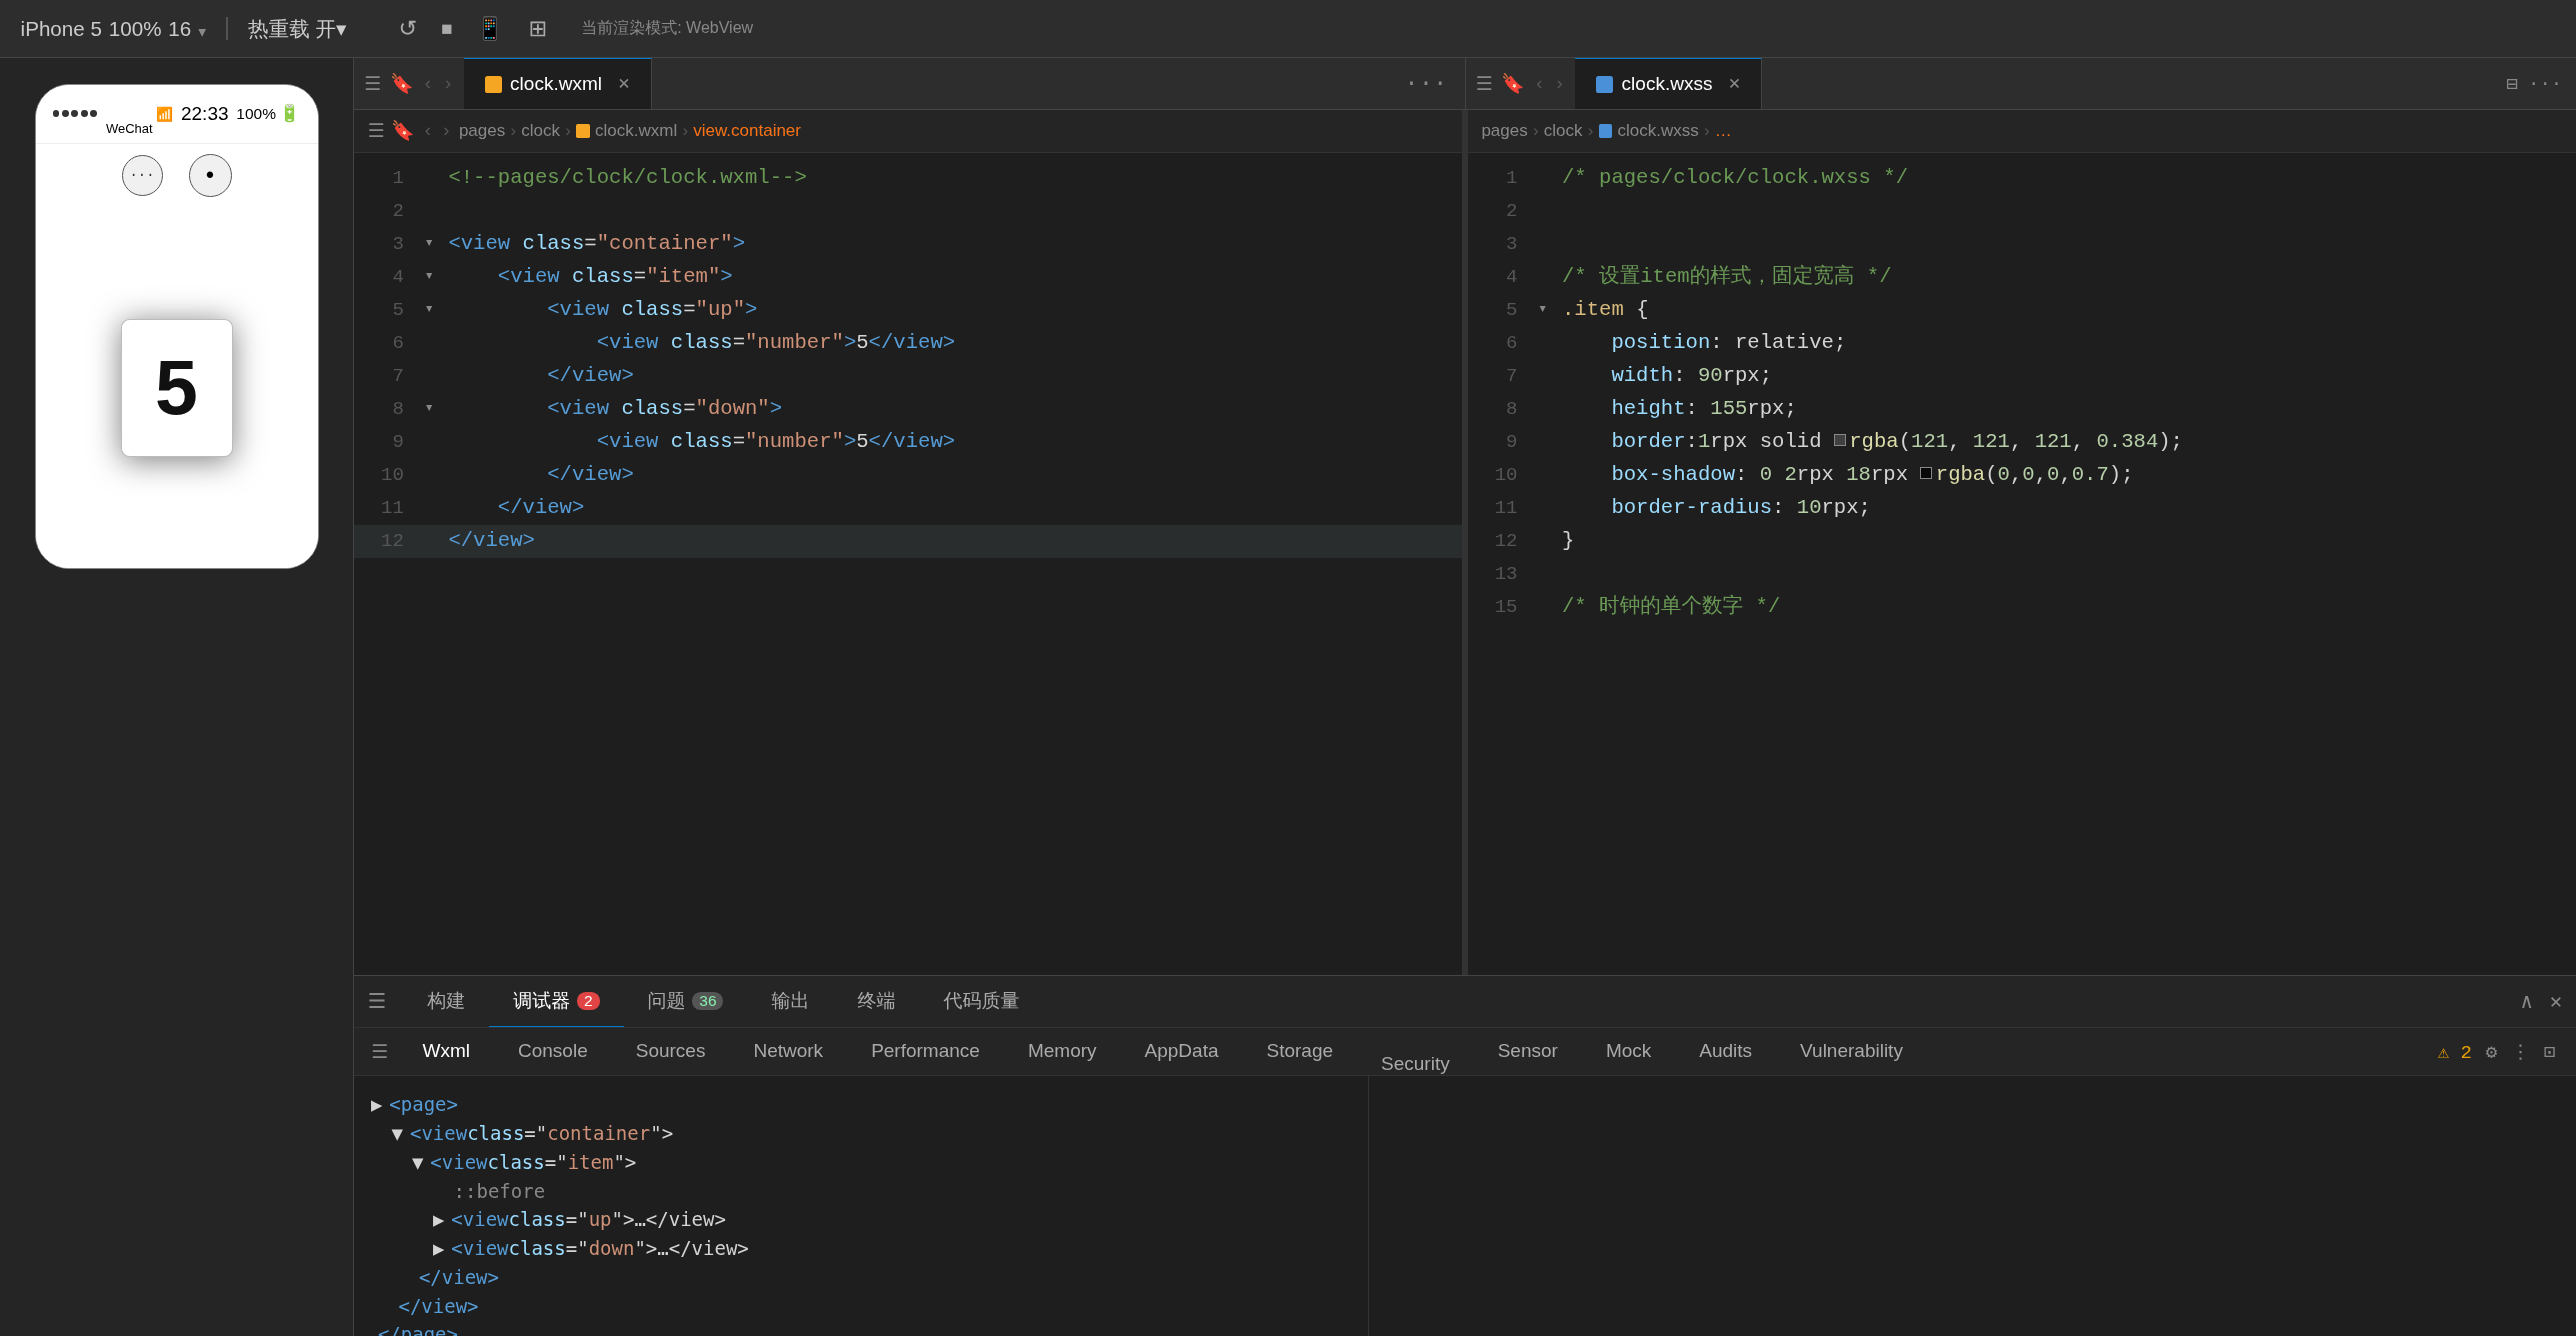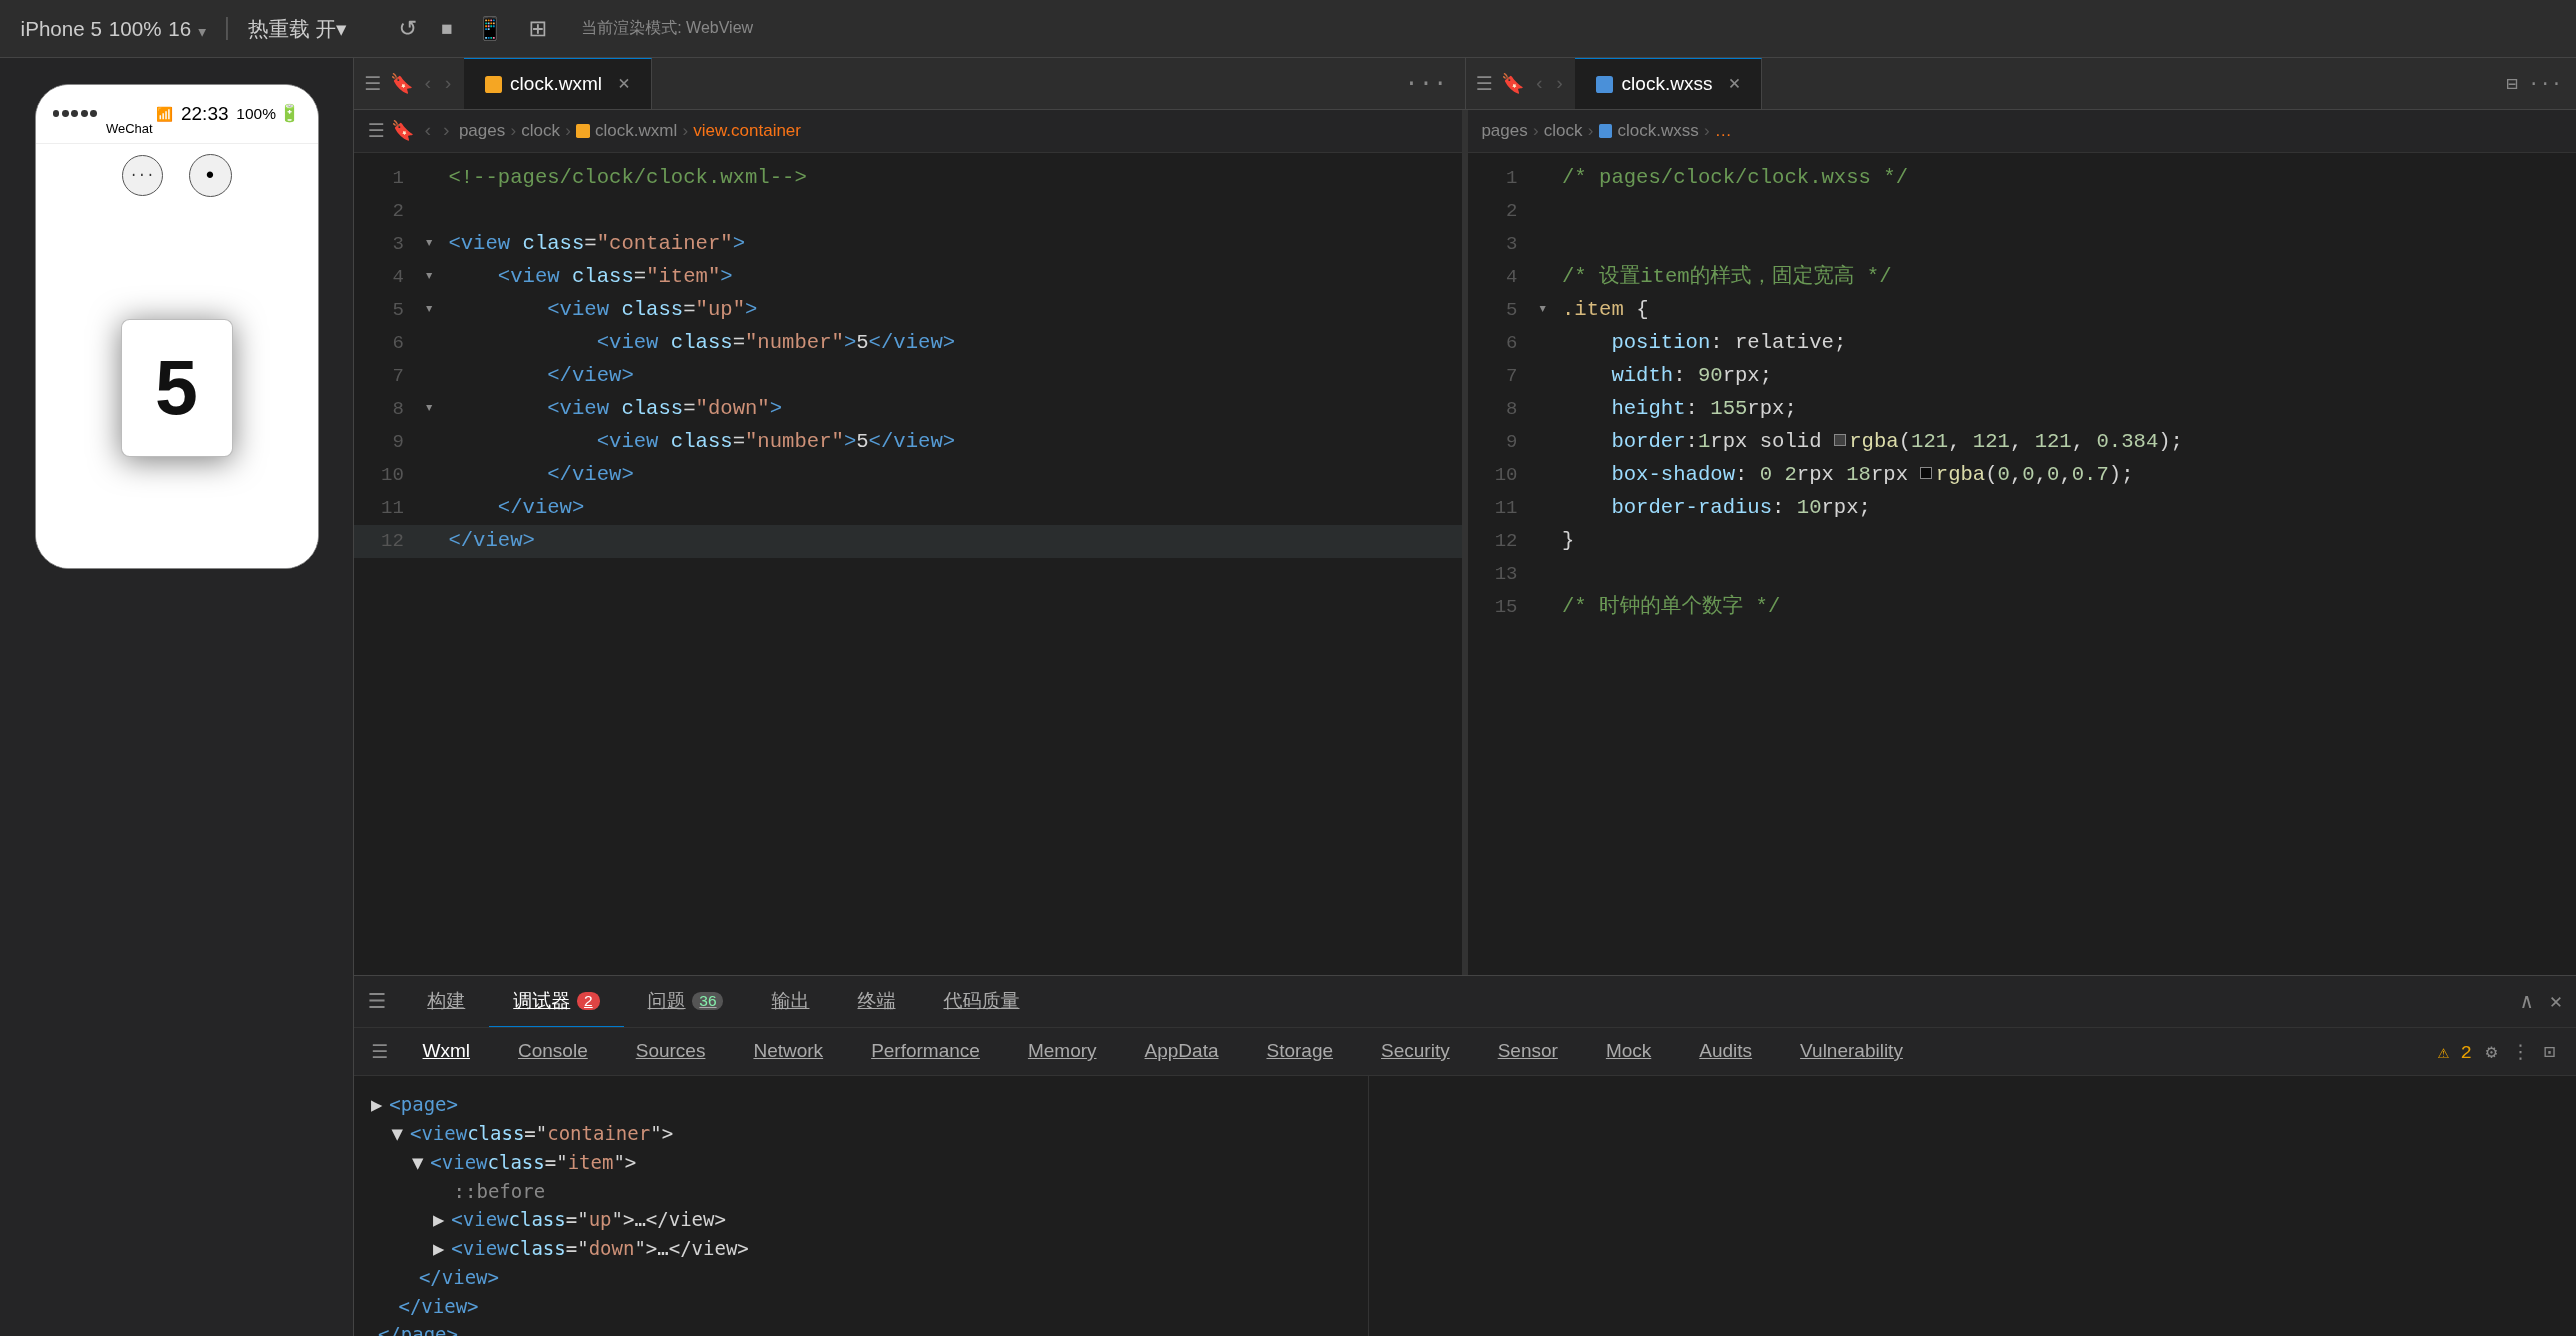--- a/index.html
+++ b/index.html
@@ -363,21 +363,20 @@
       padding: 0 24px;
       height: 100%;
       display: flex;
       align-items: center;
       font-size: 19px;
       font-family: sans-serif;
       color: #aaa;
       cursor: pointer;
       border-bottom: 1.7px solid transparent;
       white-space: nowrap;
-      text-decoration: underline;
     }
     .btab.active {
       color: #fff;
       border-bottom: 1.7px solid #007acc;
     }
     .btab .badge {
       margin-left: 6.9px;
       background: #e04444;
       color: #fff;
       border-radius: 8.6px;
@@ -884,21 +883,21 @@
         </div>
         <div class="btab" style="height:48px;">
           <span>Memory</span>
         </div>
         <div class="btab" style="height:48px;">
           <span>AppData</span>
         </div>
         <div class="btab" style="height:48px;">
           <span>Storage</span>
         </div>
-        <div class="btab" style="height:48px;">
+        <div class="btab" style="height:48px;align-items:flex-end;">
           <span>Security</span>
         </div>
         <div class="btab" style="height:48px;">
           <span>Sensor</span>
         </div>
         <div class="btab" style="height:48px;">
           <span>Mock</span>
         </div>
         <div class="btab" style="height:48px;">
           <span>Audits</span>

